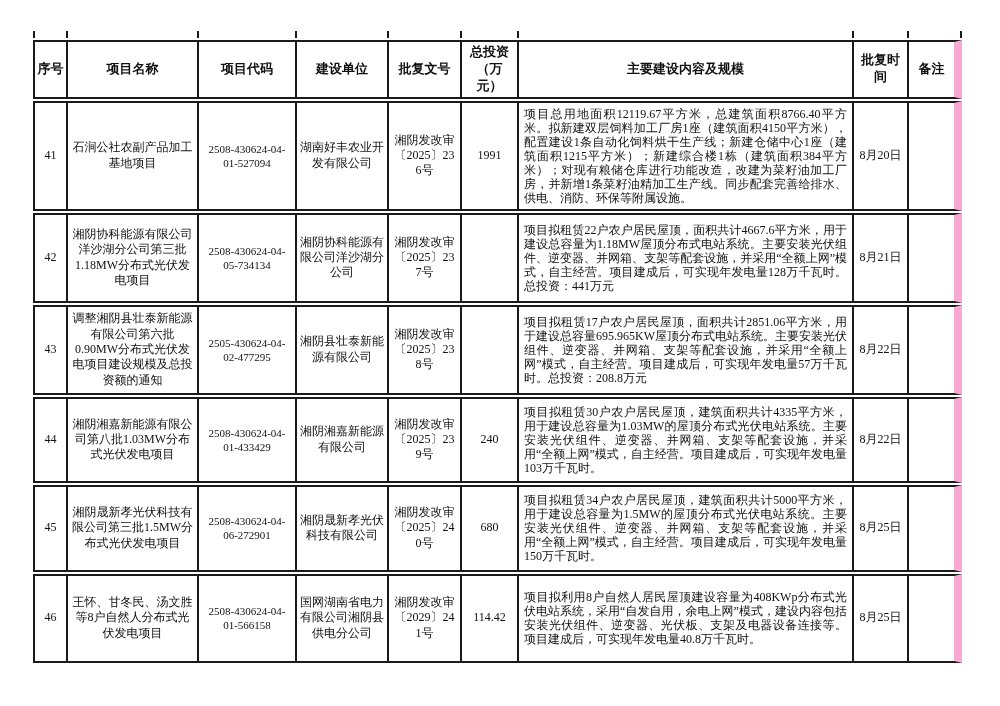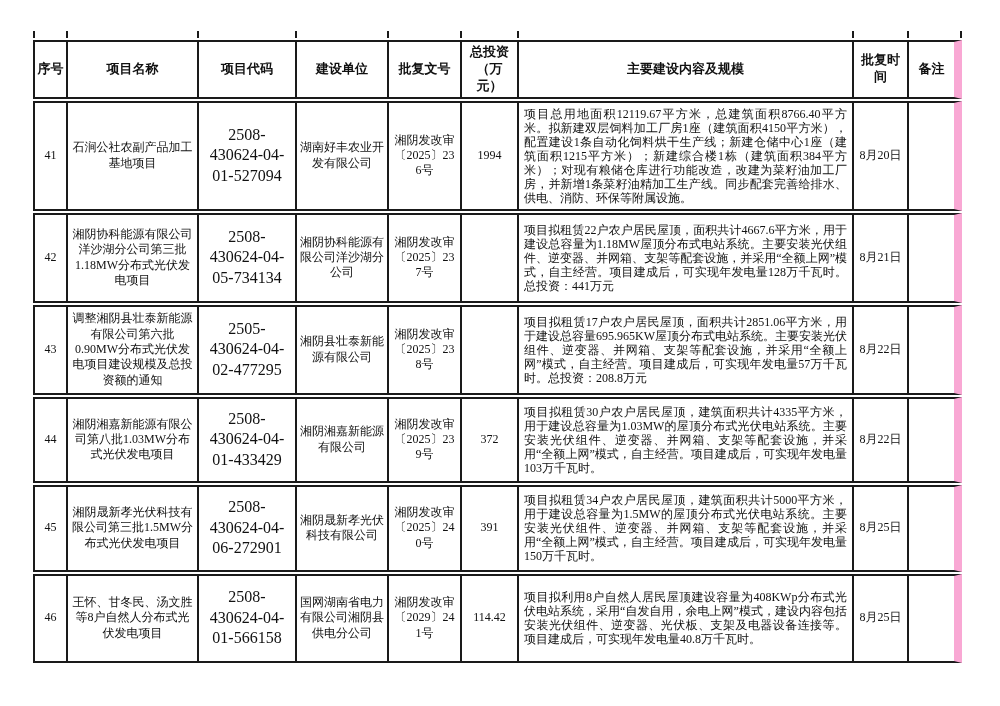--- a/index.html
+++ b/index.html
@@ -14,21 +14,21 @@
     border-collapse:separate; border-spacing:0 2px; table-layout:fixed; }
   th,td { border-top:2px solid #1a1a1a; border-bottom:2px solid #1a1a1a;
     border-left:2px solid #1a1a1a; vertical-align:middle; background:#fff; }
   th:last-child, td:last-child { border-right:8px solid #f9a8d4; }
 
   th { font-family:"Liberation Sans","DejaVu Sans",sans-serif; font-weight:700;
     font-size:13px; text-align:center; padding:2px; line-height:1.3; }
   th.pre { white-space:pre-line;font-family:Liberation Serif, serif; }
 
   td { font-size:12px; text-align:center; padding:2px 3px; line-height:1.28; }
-  td.code { font-size:16px; }
+  td.code { font-size:11px; }
   td.docno { word-break:break-all;text-align:center; }
   td.content { text-align:justify; padding:2px 5px; line-height:14px; }
 
   tr.hdr { height:46px; }
   tr.r41 { height:110px; }
   tr.r42 { height:90px; }
   tr.r43 { height:90px; }
   tr.r44 { height:86px; }
   tr.r45 { height:87px; }
   tr.r46 { height:89px; }
@@ -74,21 +74,21 @@
         <th>批复时间</th>
         <th>备注</th>
       </tr>
 
       <tr class="r41">
         <td>41</td>
         <td>石涧公社农副产品加工基地项目</td>
         <td class="code">2508-430624-04-01-527094</td>
         <td>湖南好丰农业开发有限公司</td>
         <td class="docno">湘阴发改审〔2025〕236号</td>
-        <td>1994</td>
+        <td>1991</td>
         <td class="content">项目总用地面积12119.67平方米，总建筑面积8766.40平方米。拟新建双层饲料加工厂房1座（建筑面积4150平方米），配置建设1条自动化饲料烘干生产线；新建仓储中心1座（建筑面积1215平方米）；新建综合楼1栋（建筑面积384平方米）；对现有粮储仓库进行功能改造，改建为菜籽油加工厂房，并新增1条菜籽油精加工生产线。同步配套完善给排水、供电、消防、环保等附属设施。</td>
         <td>8月20日</td>
         <td></td>
       </tr>
 
       <tr class="r42">
         <td>42</td>
         <td>湘阴协科能源有限公司洋沙湖分公司第三批1.18MW分布式光伏发电项目</td>
         <td class="code">2508-430624-04-05-734134</td>
         <td>湘阴协科能源有限公司洋沙湖分公司</td>
@@ -110,33 +110,33 @@
         <td>8月22日</td>
         <td></td>
       </tr>
 
       <tr class="r44">
         <td>44</td>
         <td>湘阴湘嘉新能源有限公司第八批1.03MW分布式光伏发电项目</td>
         <td class="code">2508-430624-04-01-433429</td>
         <td>湘阴湘嘉新能源有限公司</td>
         <td class="docno">湘阴发改审〔2025〕239号</td>
-        <td>372</td>
+        <td>240</td>
         <td class="content">项目拟租赁30户农户居民屋顶，建筑面积共计4335平方米，用于建设总容量为1.03MW的屋顶分布式光伏电站系统。主要安装光伏组件、逆变器、并网箱、支架等配套设施，并采用“全额上网”模式，自主经营。项目建成后，可实现年发电量103万千瓦时。</td>
         <td>8月22日</td>
         <td></td>
       </tr>
 
       <tr class="r45">
         <td>45</td>
         <td>湘阴晟新孝光伏科技有限公司第三批1.5MW分布式光伏发电项目</td>
         <td class="code">2508-430624-04-06-272901</td>
         <td>湘阴晟新孝光伏科技有限公司</td>
         <td class="docno">湘阴发改审〔2025〕240号</td>
-        <td>391</td>
+        <td>680</td>
         <td class="content">项目拟租赁34户农户居民屋顶，建筑面积共计5000平方米，用于建设总容量为1.5MW的屋顶分布式光伏电站系统。主要安装光伏组件、逆变器、并网箱、支架等配套设施，并采用“全额上网”模式，自主经营。项目建成后，可实现年发电量150万千瓦时。</td>
         <td>8月25日</td>
         <td></td>
       </tr>
 
       <tr class="r46">
         <td>46</td>
         <td>王怀、甘冬民、汤文胜等8户自然人分布式光伏发电项目</td>
         <td class="code">2508-430624-04-01-566158</td>
         <td>国网湖南省电力有限公司湘阴县供电分公司</td>

